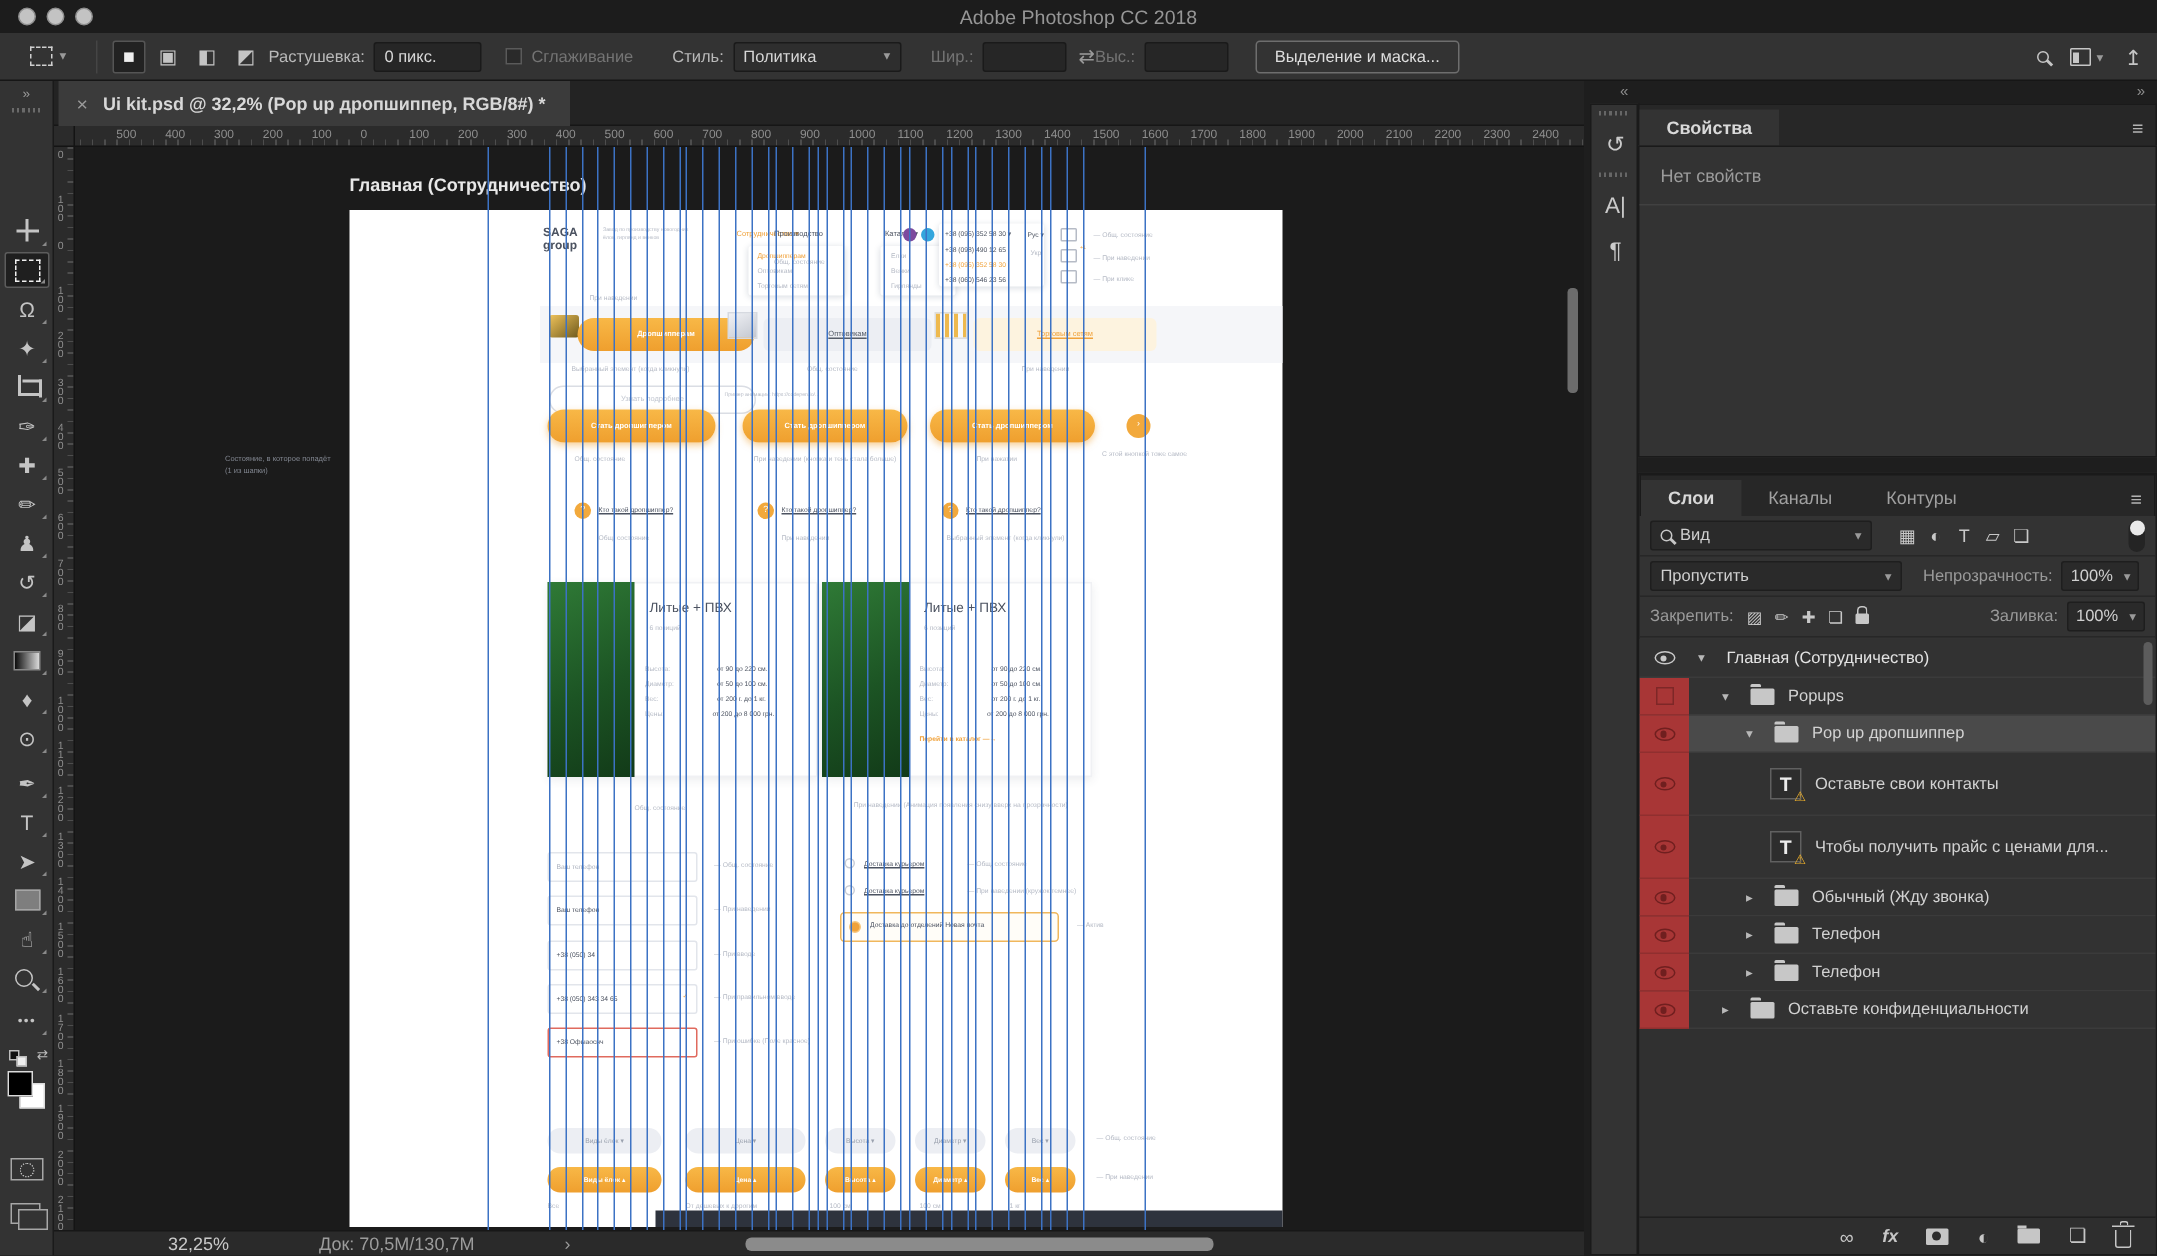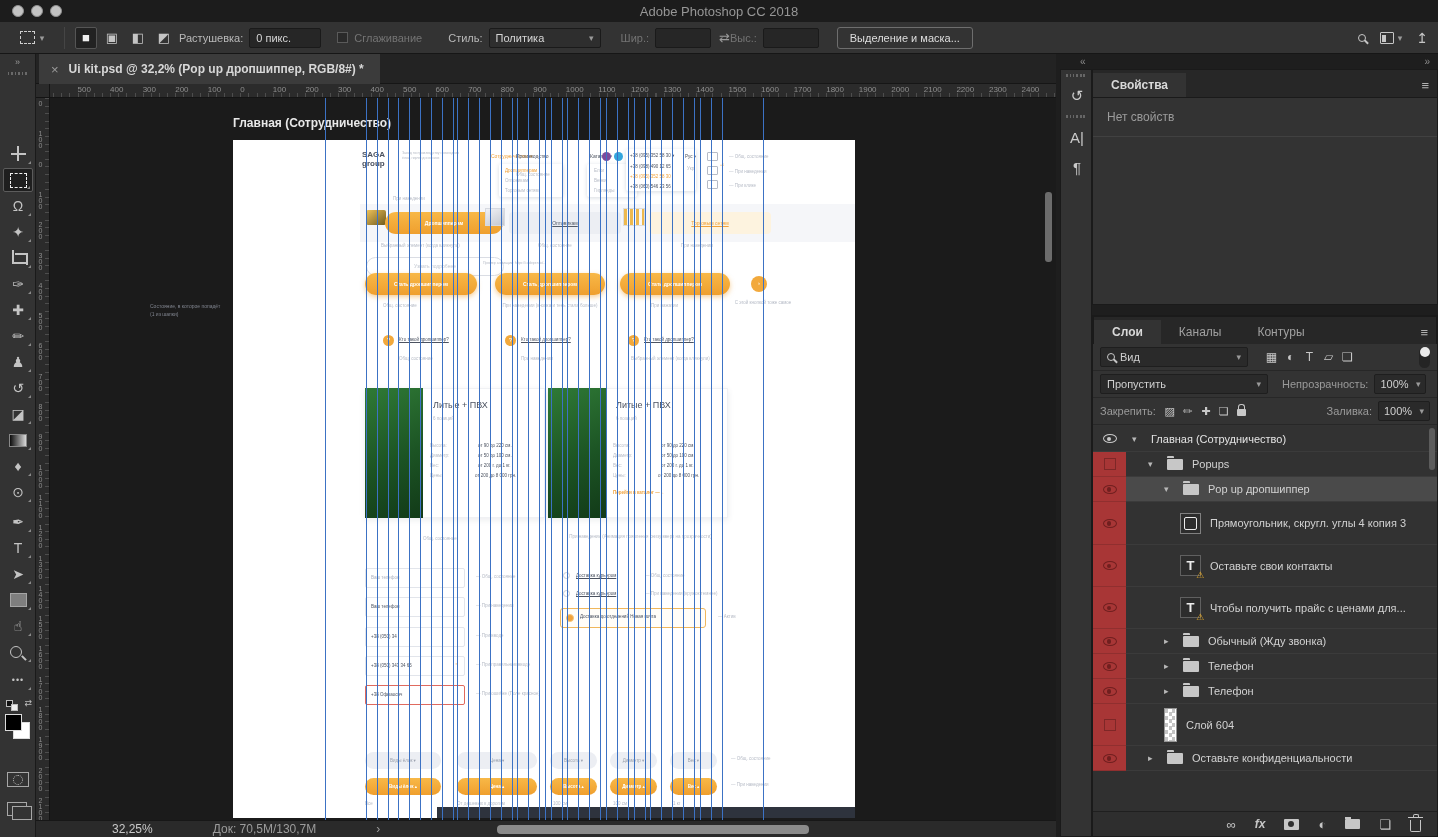--- a/index.html
+++ b/index.html
@@ -631,29 +631,20 @@
           <div class="lrow sel" style="height: 25px;">
             <div class="vcell red">
               <div class="eye eyered"></div>
             </div>
             <div class="lcontent" style="padding-left: 38px;">
               <div class="lchev">▾</div>
               <div class="lfolder"></div>
               <div class="lname">Pop up дропшиппер</div>
             </div>
           </div>
-          <div class="lrow" style="height: 43px;">
-            <div class="vcell red">
-              <div class="eye eyered"></div>
-            </div>
-            <div class="lcontent" style="padding-left: 54px;">
-              <div class="lshape"></div>
-              <div class="lname">Прямоугольник, скругл. углы 4 копия 3</div>
-            </div>
-          </div>
           <div class="lrow" style="height: 42px;">
             <div class="vcell red">
               <div class="eye eyered"></div>
             </div>
             <div class="lcontent" style="padding-left: 54px;">
               <div class="ltext">T<div class="lwarn">⚠</div></div>
               <div class="lname">Оставьте свои контакты</div>
             </div>
           </div>
           <div class="lrow" style="height: 42px;">
@@ -686,29 +677,20 @@
             </div>
           </div>
           <div class="lrow" style="height: 25px;">
             <div class="vcell red">
               <div class="eye eyered"></div>
             </div>
             <div class="lcontent" style="padding-left: 38px;">
               <div class="lchev">▸</div>
               <div class="lfolder"></div>
               <div class="lname">Телефон</div>
-            </div>
-          </div>
-          <div class="lrow" style="height: 42px;">
-            <div class="vcell red">
-              <div class="hidebox"></div>
-            </div>
-            <div class="lcontent" style="padding-left: 38px;">
-              <div class="lthumb"></div>
-              <div class="lname">Слой 604</div>
             </div>
           </div>
           <div class="lrow" style="height: 25px;">
             <div class="vcell red">
               <div class="eye eyered"></div>
             </div>
             <div class="lcontent" style="padding-left: 22px;">
               <div class="lchev">▸</div>
               <div class="lfolder"></div>
               <div class="lname">Оставьте конфиденциальности</div>

